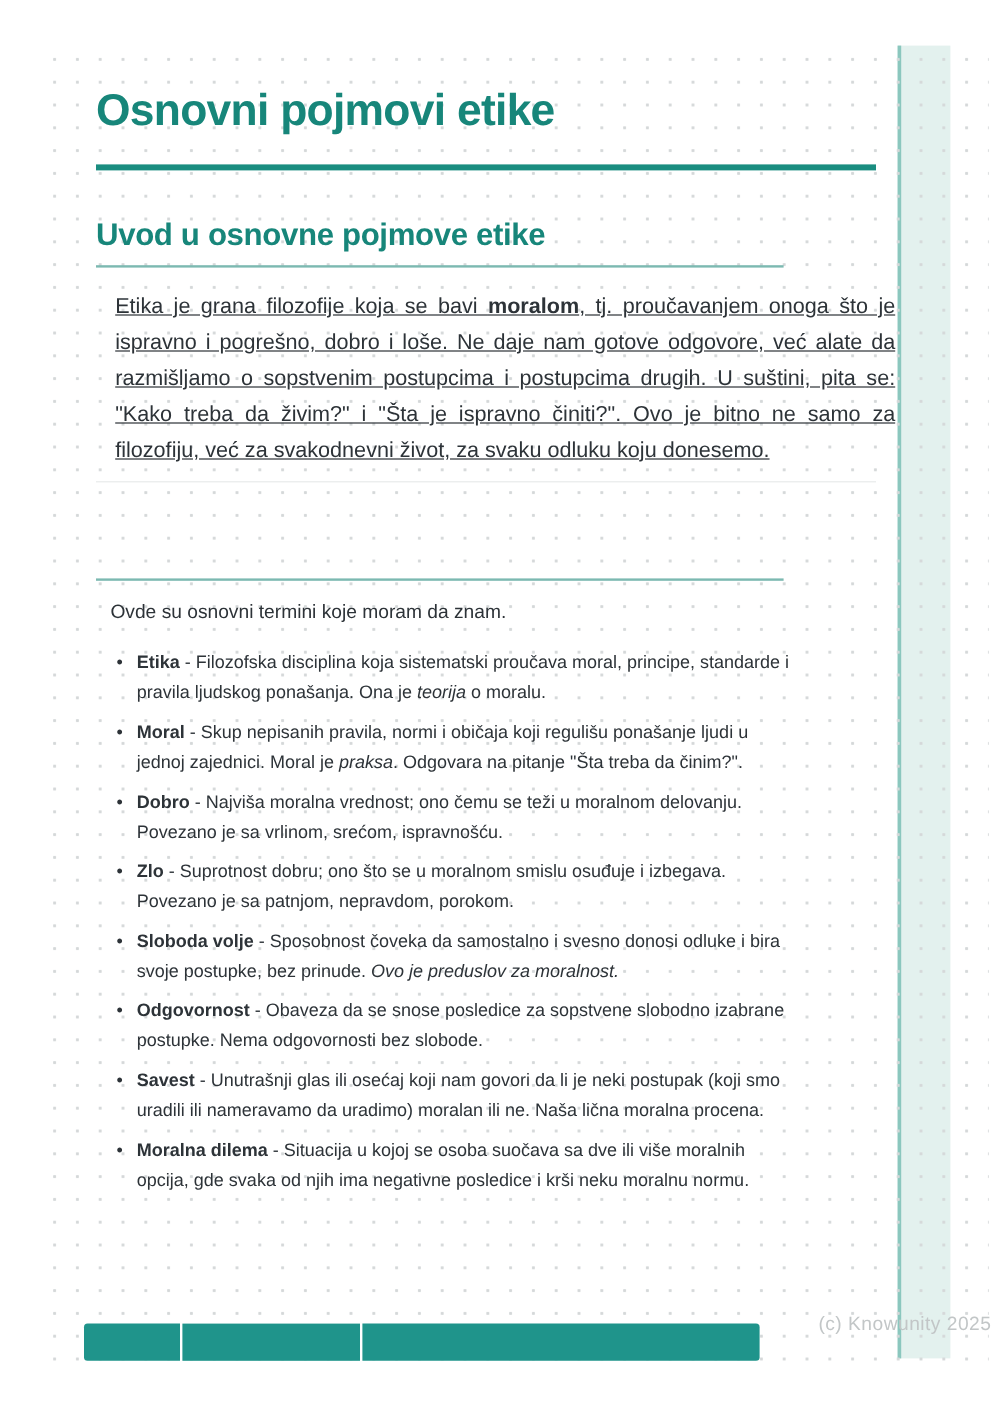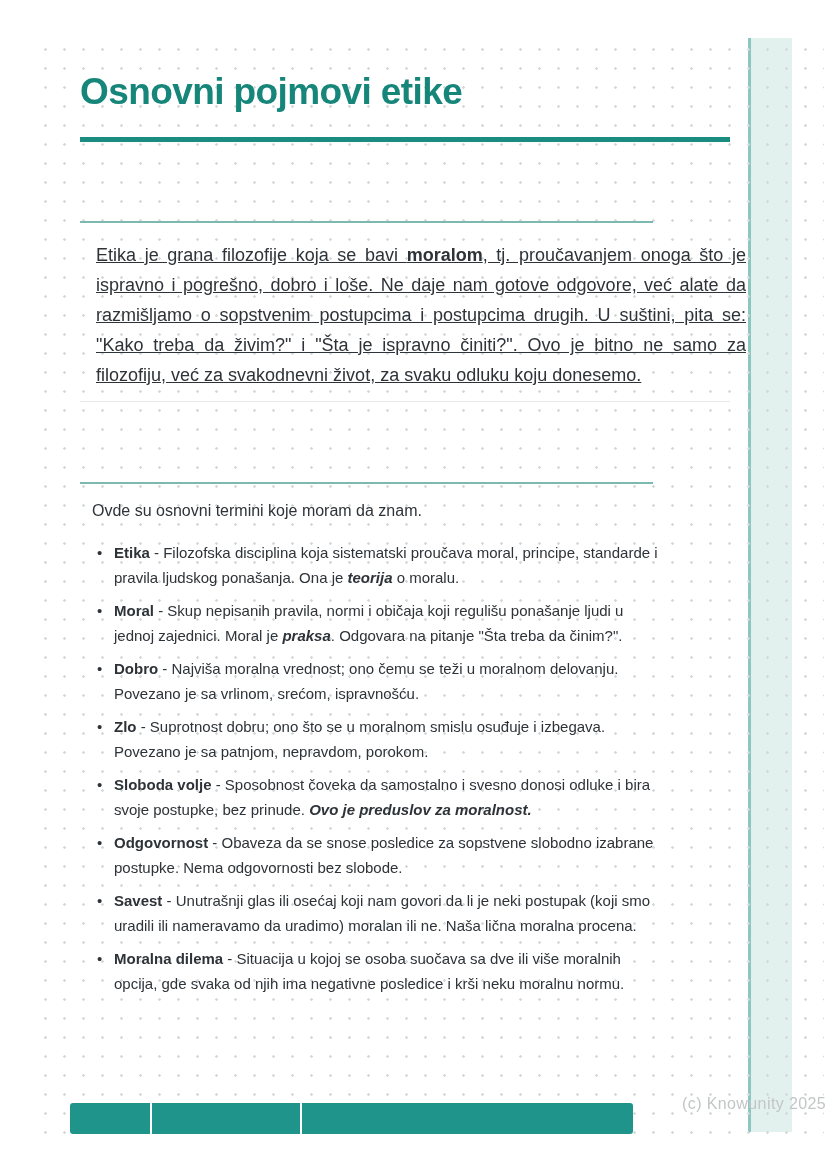--- a/index.html
+++ b/index.html
@@ -59,21 +59,21 @@
 
   ul.defs{
     position:absolute;left:0;top:540px;width:584px;margin:0;padding:0;list-style:none;
   }
   ul.defs li{
     position:relative;padding-left:34px;margin:0 0 8px 0;
     font-size:15px;line-height:25px;color:var(--text);
   }
   ul.defs .marker{position:absolute;left:17px;top:0;color:var(--text);}
   ul.defs .term{font-weight:700;}
-  .i{font-style:italic;font-weight:bold;}
+  .i{font-style:italic;}
   .b{font-weight:700;}
 
   .footer-bar{
     position:absolute;left:70px;top:1103px;width:563px;height:31px;
     display:flex;gap:2px;z-index:2;
   }
   .footer-bar .seg{background:var(--footer_bar);height:31px;}
   .footer-bar .seg1{width:80px;border-radius:3px 0 0 3px;}
   .footer-bar .seg2{width:148px;}
   .footer-bar .seg3{flex:1;border-radius:0 3px 3px 0;}
@@ -89,20 +89,21 @@
 
 <div class="page">
 
   <div class="band"></div>
   <div class="dots"></div>
 
   <div class="content">
     <h1>Osnovni pojmovi etike</h1>
     <div class="title-rule"></div>
 
+    <h2 class="h2a">Uvod u osnovne pojmove etike</h2>
     <div class="rule rule-a"></div>
     <p class="para"><span>Etika je grana filozofije koja se bavi </span><span class="b">moralom</span><span>, tj. proučavanjem onoga što je ispravno i pogrešno, dobro i loše. Ne daje nam gotove odgovore, već alate da razmišljamo o sopstvenim postupcima i postupcima drugih. U suštini, pita se: "Kako treba da živim?" i "Šta je ispravno činiti?". Ovo je bitno ne samo za filozofiju, već za svakodnevni život, za svaku odluku koju donesemo.</span></p>
 
     <div class="divider"></div>
 
     <div class="rule rule-b"></div>
     <p class="lead">Ovde su osnovni termini koje moram da znam.</p>
 
     <ul class="defs">
         <li><span class="marker">•</span><span class="term">Etika</span><span> - Filozofska disciplina koja sistematski proučava moral, principe, standarde i pravila ljudskog ponašanja. Ona je </span><span class="i">teorija</span><span> o moralu.</span></li>

